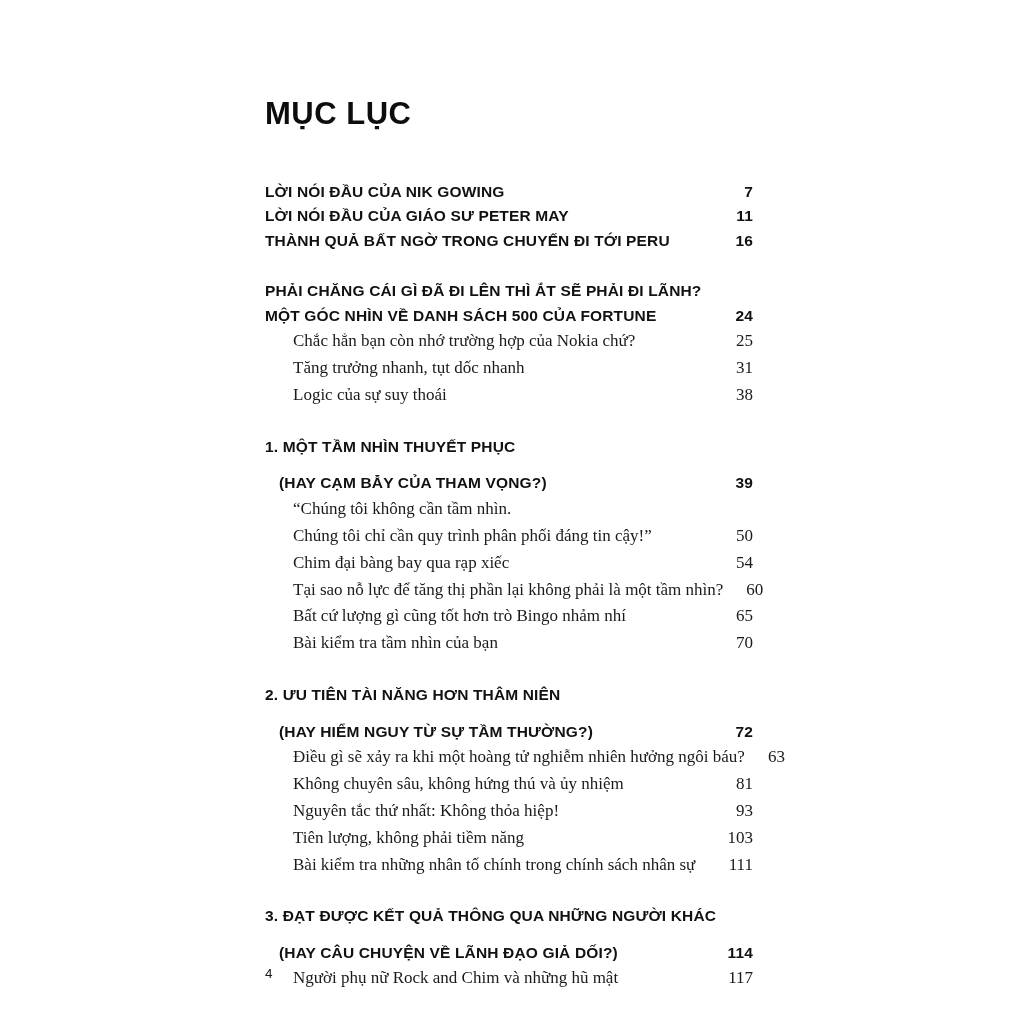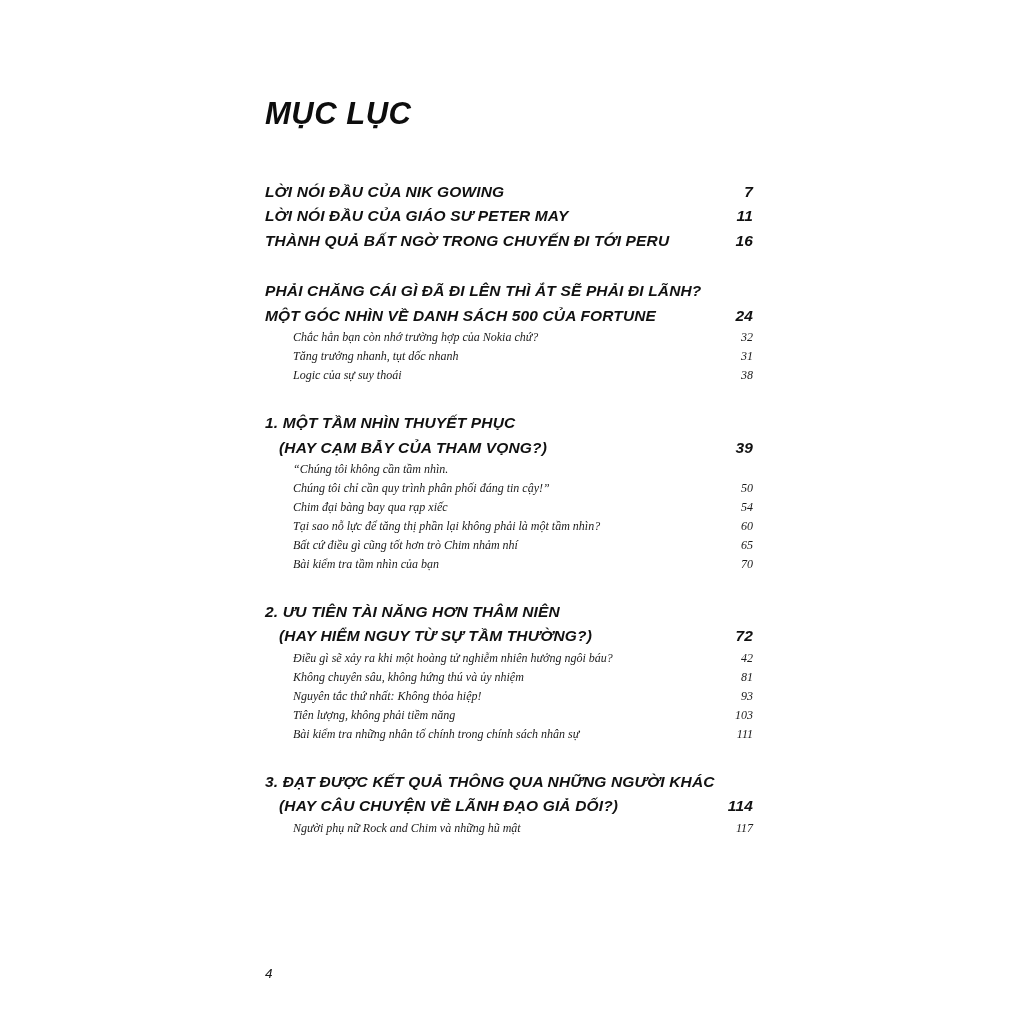--- a/index.html
+++ b/index.html
@@ -13,21 +13,20 @@
     font-family: "Liberation Serif", serif;
     color: #1a1a1a;
     overflow: hidden;
   }
   .page {
     position: relative;
     width: 1024px;
     height: 1024px;
     box-sizing: border-box;
     padding: 96px 265px 0 265px;
-    font-style: italic;
   }
   .toc-title {
     font-family: "Liberation Sans", sans-serif;
     font-weight: bold;
     font-size: 31px;
     letter-spacing: 0.5px;
     margin: 0 0 48px 0;
     color: #0d0d0d;
   }
   .toc-list {
@@ -57,30 +56,31 @@
   .lvl-sub .label,
   .lvl-sub .page-num {
     font-family: "Liberation Sans", sans-serif;
     font-weight: bold;
     font-size: 15.5px;
     letter-spacing: 0.15px;
     color: #111111;
   }
   .lvl-sub .label {
     padding-left: 14px;
+    margin-top: 12px;
   }
   .lvl-head .label {
     padding-left: 0;
   }
   
   .lvl-entry .label,
   .lvl-entry .page-num {
     font-family: "Liberation Serif", serif;
     font-weight: normal;
-    font-size: 12px;
+    font-size: 17px;
     color: #1a1a1a;
   }
   .lvl-entry .label {
     padding-left: 28px;
   }
   .gap-lg { height: 26px; }
   .folio {
     position: absolute;
     left: 265px;
     bottom: 43px;
@@ -113,21 +113,21 @@
       <div class="row lvl-head">
         <span class="label">PHẢI CHĂNG CÁI GÌ ĐÃ ĐI LÊN THÌ ẮT SẼ PHẢI ĐI LÃNH?</span>
         <span class="page-num"></span>
       </div>
       <div class="row lvl-head">
         <span class="label">MỘT GÓC NHÌN VỀ DANH SÁCH 500 CỦA FORTUNE</span>
         <span class="page-num">24</span>
       </div>
       <div class="row lvl-entry">
         <span class="label">Chắc hẳn bạn còn nhớ trường hợp của Nokia chứ?</span>
-        <span class="page-num">32</span>
+        <span class="page-num">25</span>
       </div>
       <div class="row lvl-entry">
         <span class="label">Tăng trưởng nhanh, tụt dốc nhanh</span>
         <span class="page-num">31</span>
       </div>
       <div class="row lvl-entry">
         <span class="label">Logic của sự suy thoái</span>
         <span class="page-num">38</span>
       </div>
       <div class="gap-lg"></div>
@@ -149,39 +149,39 @@
       </div>
       <div class="row lvl-entry">
         <span class="label">Chim đại bàng bay qua rạp xiếc</span>
         <span class="page-num">54</span>
       </div>
       <div class="row lvl-entry">
         <span class="label">Tại sao nỗ lực để tăng thị phần lại không phải là một tầm nhìn?</span>
         <span class="page-num">60</span>
       </div>
       <div class="row lvl-entry">
-        <span class="label">Bất cứ điều gì cũng tốt hơn trò Chim nhảm nhí</span>
+        <span class="label">Bất cứ lượng gì cũng tốt hơn trò Bingo nhảm nhí</span>
         <span class="page-num">65</span>
       </div>
       <div class="row lvl-entry">
         <span class="label">Bài kiểm tra tầm nhìn của bạn</span>
         <span class="page-num">70</span>
       </div>
       <div class="gap-lg"></div>
       <div class="row lvl-head">
         <span class="label">2. ƯU TIÊN TÀI NĂNG HƠN THÂM NIÊN</span>
         <span class="page-num"></span>
       </div>
       <div class="row lvl-sub">
         <span class="label">(HAY HIỂM NGUY TỪ SỰ TẦM THƯỜNG?)</span>
         <span class="page-num">72</span>
       </div>
       <div class="row lvl-entry">
         <span class="label">Điều gì sẽ xảy ra khi một hoàng tử nghiễm nhiên hưởng ngôi báu?</span>
-        <span class="page-num">42</span>
+        <span class="page-num">63</span>
       </div>
       <div class="row lvl-entry">
         <span class="label">Không chuyên sâu, không hứng thú và ủy nhiệm</span>
         <span class="page-num">81</span>
       </div>
       <div class="row lvl-entry">
         <span class="label">Nguyên tắc thứ nhất: Không thỏa hiệp!</span>
         <span class="page-num">93</span>
       </div>
       <div class="row lvl-entry">

